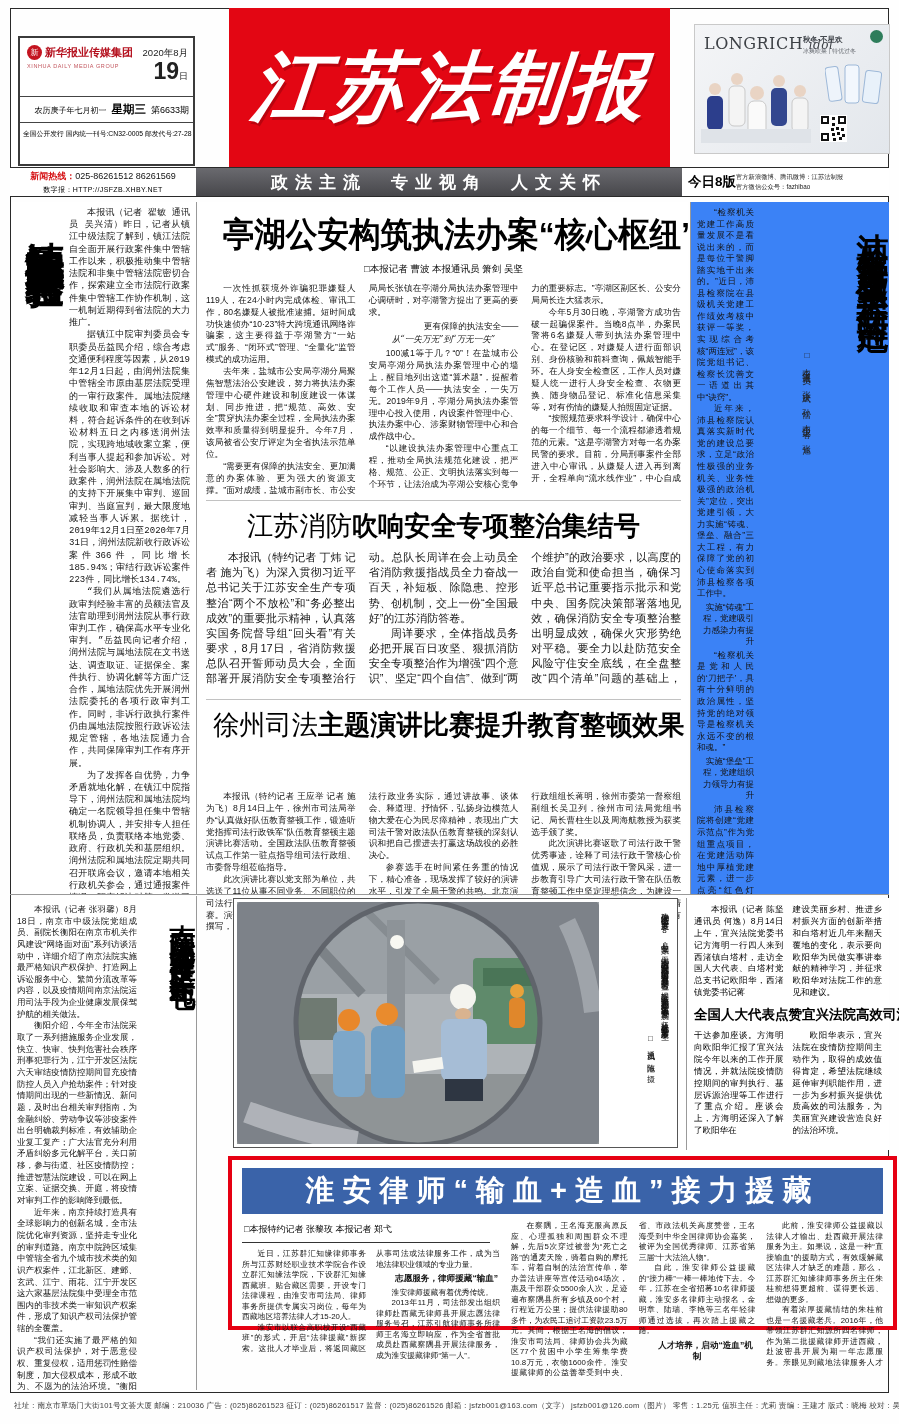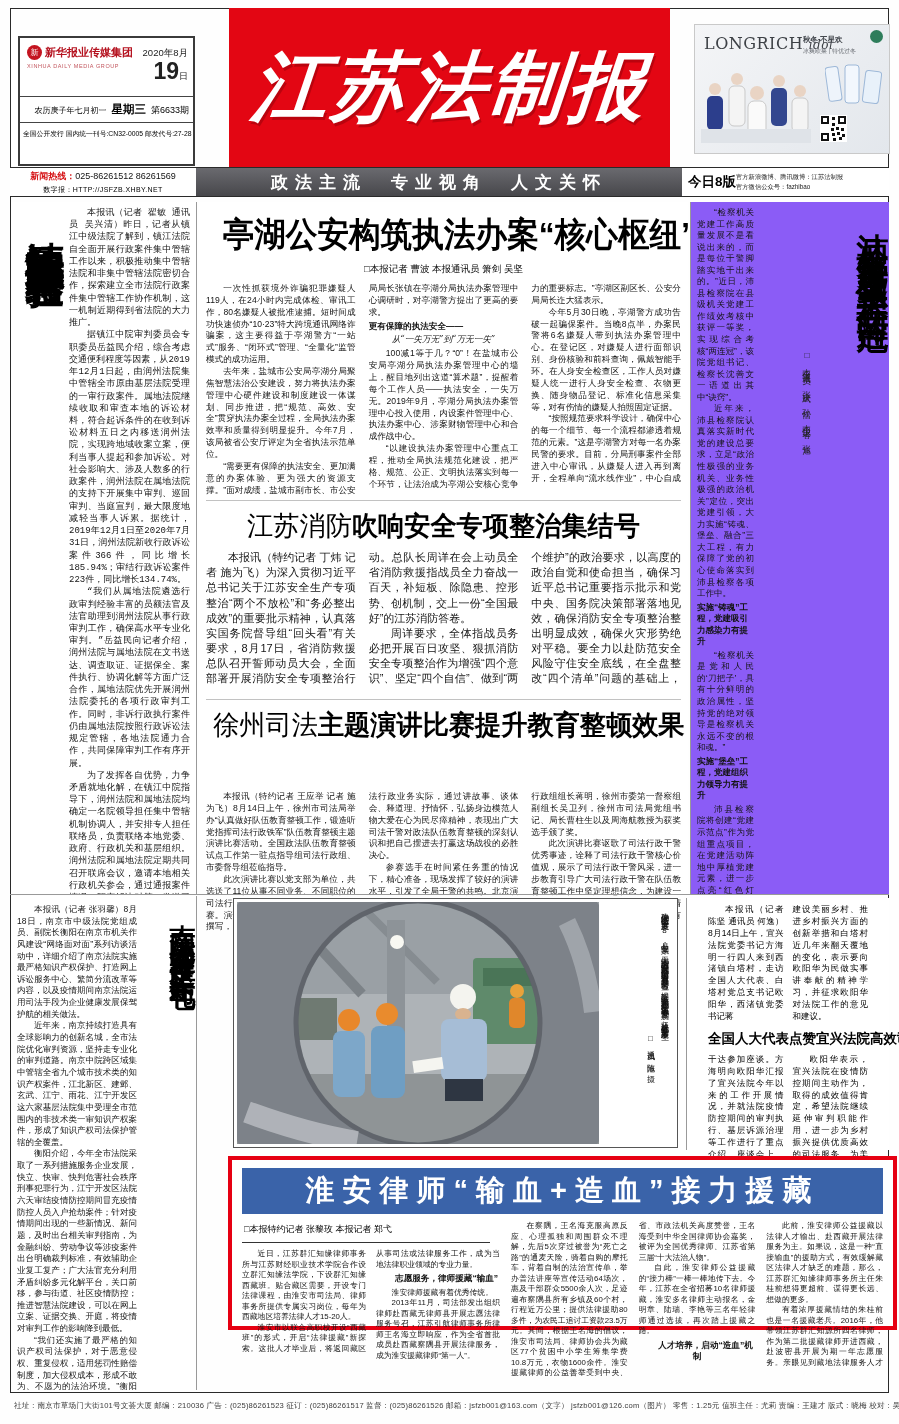--- a/index.html
+++ b/index.html
@@ -42,57 +42,57 @@
   .hotline-label { color:#d61518; font-weight:bold; }
   .digital { font-size:7px; letter-spacing:.4px; margin-top:2px; }
   .band-center { flex:1; background:linear-gradient(#6a6a6f,#47474b); color:#fff; font-size:17px; font-weight:bold; letter-spacing:7px; display:flex; align-items:center; justify-content:center; white-space:nowrap; }
   .band-right { width:207px; display:flex; align-items:center; padding:0 6px; }
   .today { font-size:13.5px; font-weight:bold; white-space:nowrap; }
   .social { font-size:6.3px; line-height:1.6; color:#222; white-space:nowrap; }
 
   
   .art-body { text-align:justify; color:#141414; overflow:hidden; }
   .art-body p { text-indent:2em; }
-  .sub { font-weight:bold; text-indent:0 !important; text-align:left; margin:2px 0; }
+  .sub { font-weight:normal; text-indent:0 !important; text-align:right; margin:2px 0; }
   .sub-italic { font-family:"DejaVu Serif", serif; font-style:italic; text-indent:0 !important; text-align:center; margin-bottom:2px; }
   .cols3 { column-count:3; column-gap:13px; }
   .cols2 { column-count:2; column-gap:10px; }
   .vh { writing-mode:vertical-rl; text-orientation:upright; }
   .rule { border-top:1px solid #c2c2c2; margin:3px 0; }
 
   
   .col-left { position:absolute; left:11px; top:202px; width:186px; height:692px; display:flex; border-right:1px solid #999; background:#fff; }
   .zj-head { width:56px; font-size:39px; font-weight:900; line-height:1; letter-spacing:2px; padding:8px 2px 0 2px; color:#000; }
   .zj-body { flex:1; padding:5px 6px 4px 2px; font-size:9px; line-height:1.36;font-family:Liberation Mono, monospace; }
 
   .col-center { position:absolute; left:199px; top:202px; width:489px; height:692px; padding:0 7px; background:#fff; }
   .h1-main { font-size:34px; font-weight:900; text-align:center; white-space:nowrap; transform:scaleX(.93); margin:10px 0 2px; color:#000; }
   .byline-c { text-align:center; font-size:9.5px; margin:5px 0 7px; }
   .h2-head { font-size:27px; font-weight:900; text-align:center; white-space:nowrap; margin:7px 0 6px; transform:scaleX(.97); color:#000; }
   .h2-light { font-weight:400; font-family:"DejaVu Serif", serif; }
   .body-a1 { height:214px; font-size:8.6px; line-height:1.38; }
   .body-a2 { height:146px; font-size:11px; line-height:1.38; }
   .body-a3 { height:162px; font-size:8.6px; line-height:1.38;margin-top:48px; }
 
-  .col-right { position:absolute; left:690px; top:202px; width:199px; height:692px; display:flex; border-left:1px solid #999; background:#8b5cf6;gap:44px; }
+  .col-right { position:absolute; left:690px; top:202px; width:199px; height:692px; display:flex; border-left:1px solid #999; background:#3b82f6;gap:44px; }
   .px-body { width:136px; padding:5px 3px 4px 6px; font-size:8.5px; line-height:1.36; }
   .px-byline { width:20px; font-size:8.5px; padding-top:148px; letter-spacing:2px; color:#222; }
   .px-head { width:40px; font-size:32px; font-weight:900; letter-spacing:6px; line-height:1; padding-top:6px; color:#000; }
 
   
   .hr-mid { position:absolute; left:10px; top:894px; width:879px; border-top:1px solid #999; }
   .nanjing { position:absolute; left:11px; top:896px; width:186px; height:494px; display:flex; border-right:1px solid #999; background:#fff; }
   .nj-body { flex:1; padding:8px 3px 4px 6px; font-size:8.5px; line-height:1.37; }
   .nj-head { width:56px; font-size:26px; font-weight:900; letter-spacing:4px; line-height:1; padding-top:8px; color:#000; }
 
   .photo-block { position:absolute; left:233px; top:898px; width:445px; height:250px; border:1px solid #555; background:#fff; padding:3px; display:flex; }
   .photo-caption { width:74px; padding:4px 2px; font-size:8px; line-height:1.75; letter-spacing:1px; color:#111; text-align:justify; }
   .photo-credit { padding-top:128px; font-size:8px; letter-spacing:1px; }
 
-  .yixing { position:absolute; left:686px; top:898px; width:203px; height:252px; border-left:1px solid #999; background:#fff; padding:6px 21px; }
+  .yixing { position:absolute; left:686px; top:898px; width:203px; height:252px; border-left:1px solid #999; background:#fff; padding:6px 7px; }
   .yx-row { display:flex; gap:9px; font-size:8.5px; line-height:1.4; }
   .yx-col { flex:1; text-align:justify; }
   .yx-col p { text-indent:2em; }
   .yx-col p.noind { text-indent:0; }
   .yx-head { font-size:13.5px; font-weight:900; text-align:center; white-space:nowrap; margin:7px 0 6px; color:#000; }
 
   
   .redbox { position:absolute; left:228px; top:1156px; width:669px; height:174px; border:4px solid #e60012; background:#fff; padding:8px 10px; }
   .banner { height:46px; background:#3a63a9; color:#fff; font-size:29px; font-weight:900; letter-spacing:8px; display:flex; align-items:center; justify-content:center; white-space:nowrap; }
   .red-content { display:flex; gap:11px; margin-top:7px; height:160px; overflow:hidden; }
@@ -257,22 +257,22 @@
     </div>
     <div class="px-byline vh">□本报通讯员 张庆斌 孙恬 本报记者 张旭</div>
     <div class="px-head vh">沛县检察党建引领三大工程『两连冠』</div>
   </div>
 
   <div class="hr-mid"></div>
 
   <div class="nanjing">
     <div class="nj-body art-body">
       <p>本报讯（记者 张羽馨）8月18日，南京市中级法院党组成员、副院长衡阳在南京市机关作风建设“网络面对面”系列访谈活动中，详细介绍了南京法院实施最严格知识产权保护、打造网上诉讼服务中心、繁简分流改革等内容，以及疫情期间南京法院运用司法手段为企业健康发展保驾护航的相关做法。</p>
+      <p>衡阳介绍，今年全市法院采取了一系列措施服务企业发展，快立、快审、快判危害社会秩序刑事犯罪行为，江宁开发区法院六天审结疫情防控期间冒充疫情防控人员入户抢劫案件；针对疫情期间出现的一些新情况、新问题，及时出台相关审判指南，为金融纠纷、劳动争议等涉疫案件出台明确裁判标准，有效辅助企业复工复产；广大法官充分利用矛盾纠纷多元化解平台，关口前移，参与街道、社区疫情防控；推进智慧法院建设，可以在网上立案、证据交换、开庭，将疫情对审判工作的影响降到最低。</p>
       <p>近年来，南京持续打造具有全球影响力的创新名城，全市法院优化审判资源，坚持走专业化的审判道路。南京中院跨区域集中管辖全省九个城市技术类的知识产权案件，江北新区、建邺、玄武、江宁、雨花、江宁开发区这六家基层法院集中受理全市范围内的非技术类一审知识产权案件，形成了知识产权司法保护管辖的全覆盖。</p>
-      <p>衡阳介绍，今年全市法院采取了一系列措施服务企业发展，快立、快审、快判危害社会秩序刑事犯罪行为，江宁开发区法院六天审结疫情防控期间冒充疫情防控人员入户抢劫案件；针对疫情期间出现的一些新情况、新问题，及时出台相关审判指南，为金融纠纷、劳动争议等涉疫案件出台明确裁判标准，有效辅助企业复工复产；广大法官充分利用矛盾纠纷多元化解平台，关口前移，参与街道、社区疫情防控；推进智慧法院建设，可以在网上立案、证据交换、开庭，将疫情对审判工作的影响降到最低。</p>
       <p>“我们还实施了最严格的知识产权司法保护，对于恶意侵权、重复侵权，适用惩罚性赔偿制度，加大侵权成本，形成不敢为、不愿为的法治环境。”衡阳说，在审理“小米”商标侵权案件过程中，南京中院认定被告的主观恶意，情节恶劣且造成后果十分严重，依法适用惩罚性赔偿制度，支持了原告要求被告赔偿5000万元的诉讼请求。</p>
     </div>
     <div class="nj-head vh">南京法院为企业百姓送上『民生礼包』</div>
   </div>
 
   <div class="photo-block">
     <svg width="362" height="242" viewBox="0 0 362 242">
       <rect width="362" height="242" fill="#aeb3b7"></rect>
       <rect width="362" height="92" fill="#9aa0a5"></rect>
       <path d="M40,0 L125,92" stroke="#7c8287" stroke-width="10"></path>

